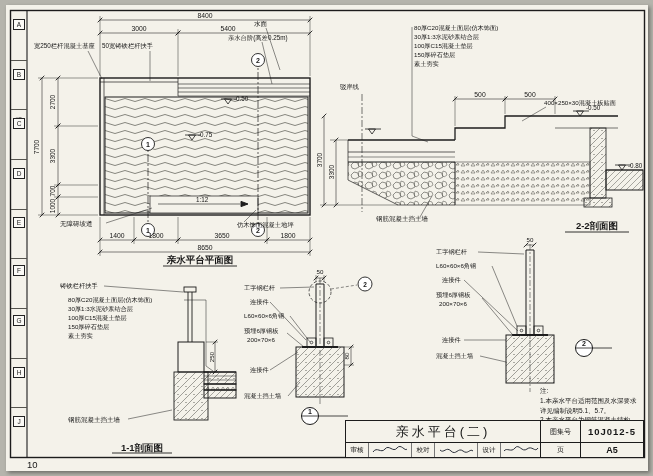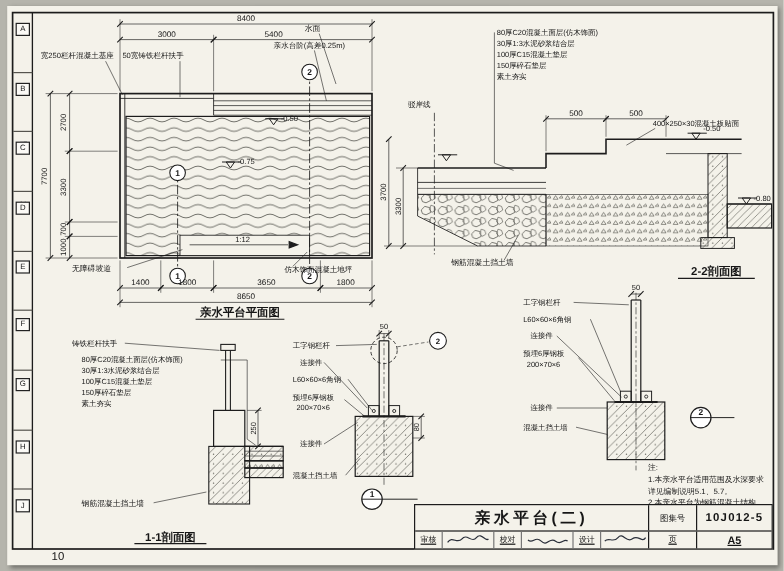--- a/index.html
+++ b/index.html
@@ -10,31 +10,31 @@
   svg.sheet{position:absolute;left:0;top:0;}
   .ln *{stroke:#1c1c1c;fill:none;}
   svg text{font-family:"Liberation Sans","DejaVu Sans",sans-serif;}
   .tx text{fill:#161616;stroke:none;}
   
   .sidebar{position:absolute;left:11px;top:11px;width:16px;height:446px;display:flex;flex-direction:column;}
   .sb-item{flex:1;display:flex;flex-direction:column;align-items:center;padding-top:2px;border-bottom:1px solid #55544e;}
   .sb-item:last-child{border-bottom:none;}
   .sb-label{writing-mode:vertical-rl;text-orientation:upright;font-size:7px;line-height:1;letter-spacing:1px;}
   .sb-letter{width:10px;height:9px;border:1px solid #222;font-size:6.5px;line-height:9px;text-align:center;margin-top:2px;background:#fbfaf6;}
-  .pageno{position:absolute;left:43px;top:459px;font-size:9.5px;font-weight:normal;}
+  .pageno{position:absolute;left:27px;top:459px;font-size:9.5px;font-weight:normal;}
   
   .notes{position:absolute;left:540px;top:386px;width:102px;font-size:6.5px;line-height:1.45;}
   .notes .nh{margin-bottom:1px;}
   
   .tblock{position:absolute;left:345px;top:420px;width:299px;height:38px;border:1.4px solid #1c1c1c;
           box-sizing:border-box;display:flex;flex-direction:column;background:#f4f2ea;}
   .tb-r1{flex:0 0 21px;display:flex;border-bottom:1px solid #1c1c1c;}
-  .tb-r2{flex:1;display:flex;text-decoration:underline;}
+  .tb-r2{flex:1;display:flex;}
   .tb-title{width:194px;border-right:1px solid #1c1c1c;display:flex;align-items:center;justify-content:center;
-            font-size:13px;font-weight:bold;letter-spacing:3px;}
+            font-size:13px;font-weight:normal;letter-spacing:3px;}
   .tb-al{width:39px;border-right:1px solid #1c1c1c;display:flex;align-items:center;justify-content:center;font-size:7px;}
   .tb-an{flex:1;display:flex;align-items:center;justify-content:center;font-size:9.5px;font-weight:bold;letter-spacing:1px;}
   .tb-sigs{width:194px;border-right:1px solid #1c1c1c;display:flex;}
   .sg-l{width:22px;border-right:1px solid #777;display:flex;align-items:center;justify-content:center;font-size:6.5px;}
   .sg-s{width:42px;border-right:1px solid #777;display:flex;align-items:center;justify-content:center;}
   .sg-s:last-child{border-right:none;flex:1;}
   .tb-pl{width:39px;border-right:1px solid #1c1c1c;display:flex;align-items:center;justify-content:center;font-size:7px;}
   .tb-pv{flex:1;display:flex;align-items:center;justify-content:center;font-size:9px;font-weight:bold;}
 </style>
 </head>

